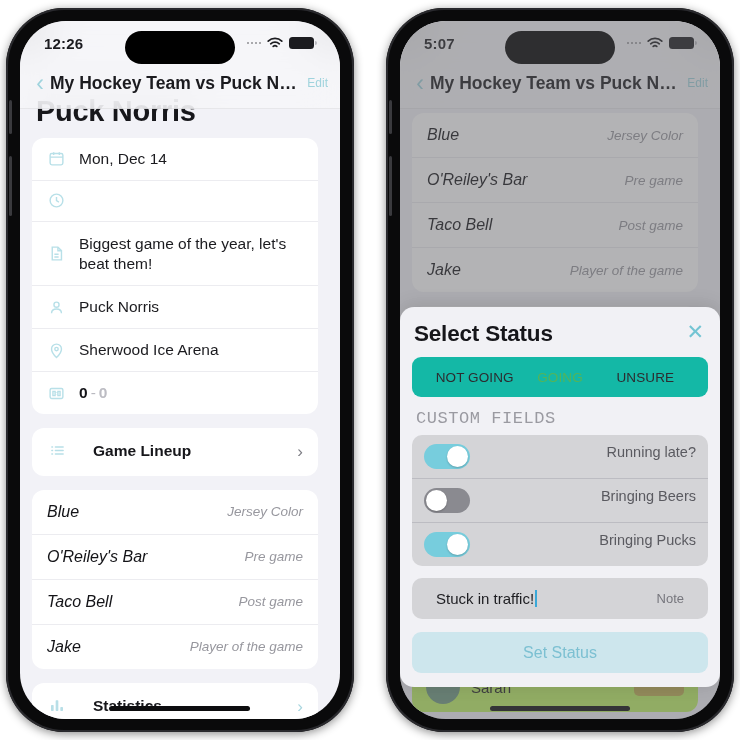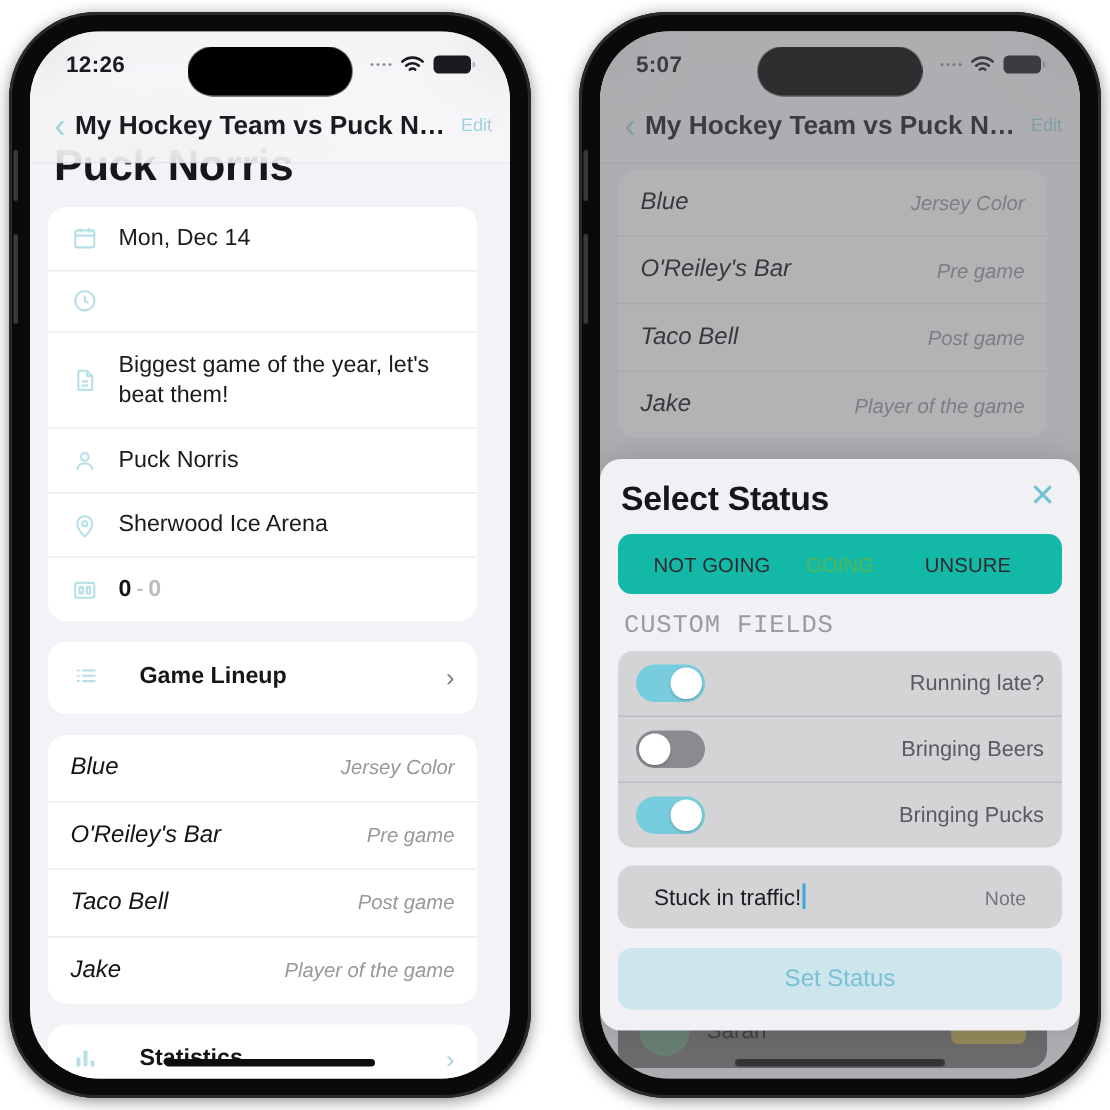--- a/index.html
+++ b/index.html
@@ -148,21 +148,21 @@
 
   
   .dim {
     position: absolute; inset: 0; z-index: 9;
     background: rgba(96,96,100,.48);
   }
 
   
   .ghost-row {
     display: flex; align-items: center; padding: 8px 14px;
-    background: #737373; border-radius: 12px; margin-top: 4px;
+    background: #bef264; border-radius: 12px; margin-top: 4px;
   }
   .ghost-av { width: 34px; height: 34px; border-radius: 50%;
               background: #6f9a81; flex: none; }
   .ghost-nm { flex: 1; padding-left: 11px; font-size: 15px; color:#222; }
   .ghost-badge { width: 50px; height: 17px; border-radius: 5px;
                  background: #bfae52; }
 
   
   .modal {
     position: absolute; z-index: 20;
@@ -189,21 +189,21 @@
   }
   .seg-i.on { background: #bfdfc0; color: #53b45a; }
 
   .sec-lbl {
     font-size: 17px; color: #9a9aa1; letter-spacing: .55px;
     padding: 12px 4px 7px 4px;
     font-family: Liberation Mono, monospace;
   }
 
   .fields { background: #d4d4d7; border-radius: 10px; overflow: hidden; }
-  .fld { display: flex; align-items: center; padding: 9px 12px;
+  .fld { display: flex; padding: 9px 12px;
          border-top: .6px solid rgba(160,160,168,.45); }
   .fld:first-child { border-top: none; }
   .fld .nm { flex: 1; text-align: right; font-size: 14.5px; color: #5a5a60; }
   .sw { width: 46px; height: 25px; border-radius: 13px; position: relative;
         flex: none; }
   .sw.on  { background: #77cddd; }
   .sw.off { background: #8a8a90; }
   .sw i { position: absolute; top: 2px; width: 21px; height: 21px;
           border-radius: 50%; background: #fff;
           box-shadow: 0 1px 2px rgba(0,0,0,.22); }

